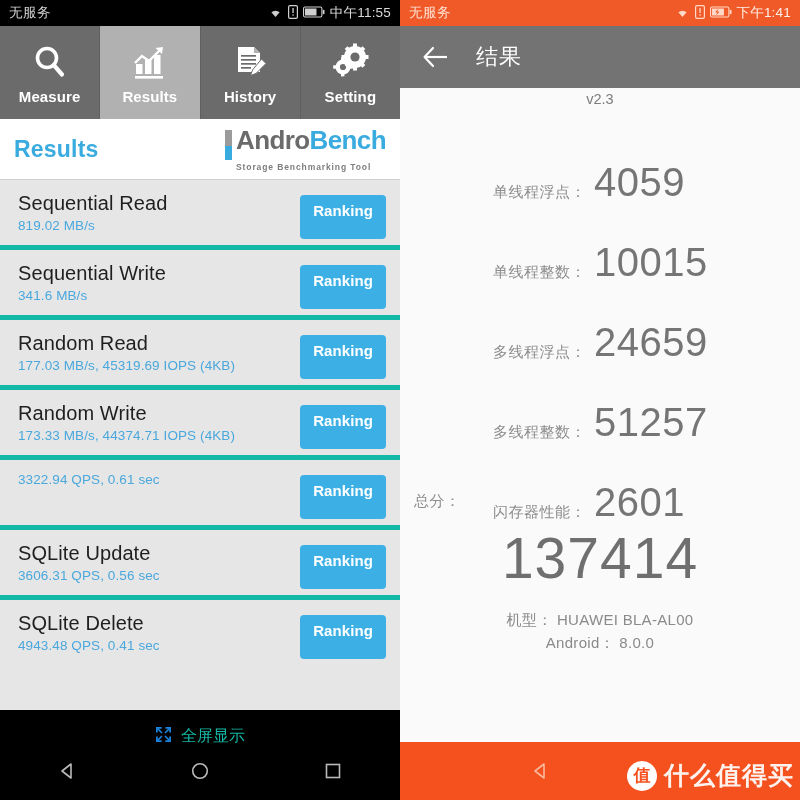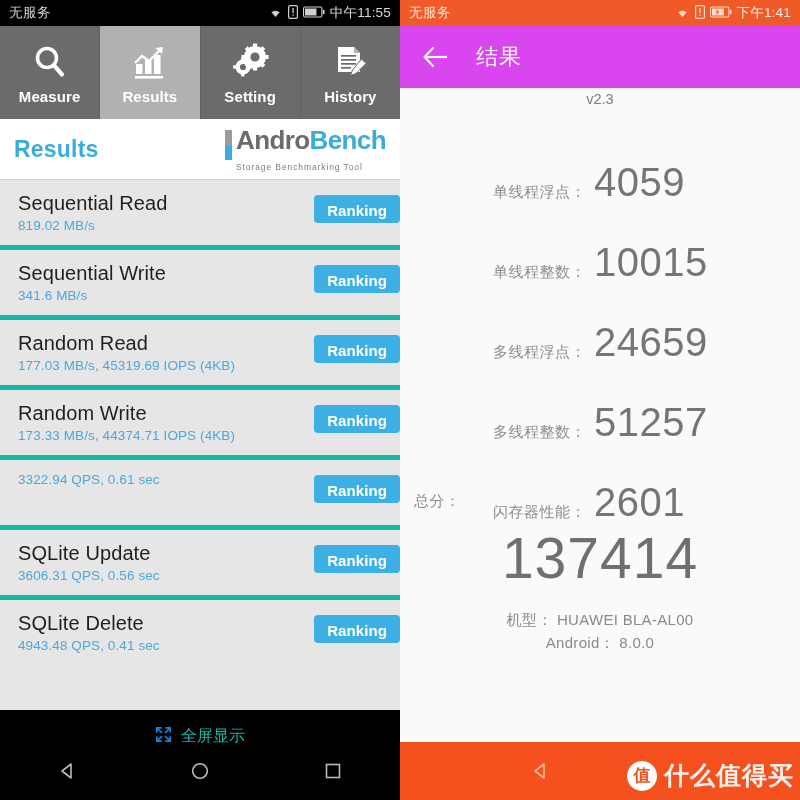--- a/index.html
+++ b/index.html
@@ -55,38 +55,38 @@
   .app-header-title {
     color: #3aabde; font-size: 23px; font-weight: bold; letter-spacing: .2px;
   }
   .brand { margin-left: auto; display: flex; align-items: flex-start; }
   .brand-bar { width: 7px; height: 30px; margin-right: 4px; margin-top: 3px;
                background: linear-gradient(to bottom, #9b9b9b 0 52%, #3aabde 52% 100%); }
   .brand-text { line-height: 1; }
   .brand-main { font-size: 26px; font-weight: bold; letter-spacing: -.6px; }
   .brand-main .andro { color: #6b6b6b; }
   .brand-main .bench { color: #3aabde; }
-  .brand-sub { font-size: 8.5px; color: #7d7d7d; letter-spacing: .9px; margin-top: 10px; }
+  .brand-sub { font-size: 8.5px; color: #7d7d7d; letter-spacing: .9px; margin-top: 10px; font-weight: bold; }
 
   .result-list { position: absolute; top: 180px; left: 0; width: 400px; }
   .result-row {
     position: relative; height: 70px; box-sizing: border-box;
     border-bottom: 5px solid #14b8a6;
     padding: 10px 0 0 18px;
     background: #e6e6e6;
   }
   .result-row:last-child { border-bottom: none; }
   .rr-title { font-size: 20px; color: #1f1f1f; line-height: 26px; letter-spacing: .1px; }
   .rr-sub { font-size: 13.5px; color: #4aa8dd; line-height: 19px; letter-spacing: .1px; }
   .rank-btn {
-    position: absolute; right: 0; top: 15px;
+    position: absolute; right: 14px; top: 15px;
     background: #3cb0e5; color: #ffffff;
     font-size: 15px; font-weight: bold;
     border: none; border-radius: 4px;
-    padding: 7px 13px 4px 13px;
+    padding: 7px 13px 20px 13px;
     cursor: pointer;
     letter-spacing: .1px;
   }
 
   .left-bottom {
     position: absolute; left: 0; bottom: 0; width: 400px; height: 90px;
     background: #000000;
   }
   .fullscreen-hint {
     position: absolute; top: 16px; left: 0; width: 400px;
@@ -107,21 +107,21 @@
     background: #f05a28;
     display: flex; align-items: center;
     box-sizing: border-box; padding: 0 9px;
     color: #ffe3d6; font-size: 13px;
   }
   .statusbar-right .sb-carrier { color: #ffe3d6; }
   .statusbar-right .sb-time { color: #fff0e8; }
 
   .ab-bar {
     position: absolute; top: 26px; left: 0; width: 400px; height: 62px;
-    background: #d946ef;
+    background: #737373;
     display: flex; align-items: center; box-sizing: border-box; padding: 0 0 0 18px;
   }
   .back-btn { width: 36px; height: 36px; display: flex; align-items: center; justify-content: center; cursor: pointer; }
   .ab-title { color: #ffffff; font-size: 22px; margin-left: 22px; letter-spacing: 1px; }
 
   .version-line {
     position: absolute; top: 91px; left: 0; width: 400px;
     text-align: center; color: #7c7c7c; font-size: 14.5px;
   }
 
@@ -224,20 +224,35 @@
           <svg width="40" height="40" viewBox="0 0 40 40">
             <rect x="6" y="22" width="6.5" height="10" fill="#ffffff"></rect>
             <rect x="15" y="17" width="6.5" height="15" fill="#ffffff"></rect>
             <rect x="24" y="13" width="6.5" height="19" fill="#ffffff"></rect>
             <rect x="5" y="34" width="28" height="2.6" fill="#ffffff"></rect>
             <path d="M5 21 L12 14 L19 19 L31 7" fill="none" stroke="#ffffff" stroke-width="2.4"></path>
             <path d="M25.5 6 L33 5 L32 12 Z" fill="#ffffff"></path>
           </svg>
         </span>
         <span class="tab-label">Results</span>
+      </div>
+
+      <div class="tab">
+        <span class="tab-ico">
+          <svg width="40" height="40" viewBox="0 0 40 40">
+            <path d="M8 5 H24 L30 11 V30 H8 Z" fill="#ffffff"></path>
+            <path d="M24 5 L30 11 H24 Z" fill="#b1b1b1"></path>
+            <rect x="11" y="13" width="15" height="1.7" fill="#6b6b6b"></rect>
+            <rect x="11" y="17" width="15" height="1.7" fill="#6b6b6b"></rect>
+            <rect x="11" y="21" width="15" height="1.7" fill="#6b6b6b"></rect>
+            <rect x="11" y="25" width="10" height="1.7" fill="#6b6b6b"></rect>
+            <path d="M31.5 17 L36 21.5 L26 31.5 L20.5 33.5 L22.5 28 Z" fill="#ffffff" stroke="#6b6b6b" stroke-width="1"></path>
+          </svg>
+        </span>
+        <span class="tab-label">History</span>
       </div>
 
       <div class="tab">
         <span class="tab-ico">
           <svg width="40" height="40" viewBox="0 0 40 40">
             <g fill="#ffffff">
               <circle cx="25" cy="15" r="11"></circle>
               <circle cx="13" cy="25" r="7.5"></circle>
             </g>
             <circle cx="25" cy="15" r="4.6" fill="#6b6b6b"></circle>
@@ -253,35 +268,20 @@
               <rect x="30.5" y="21" width="4" height="4" transform="rotate(-45 32.5 23)"></rect>
               <rect x="11" y="15.5" width="3.4" height="3.4"></rect>
                 <rect x="11" y="31" width="3.4" height="3.4"></rect>
               <rect x="3.2" y="23.3" width="3.4" height="3.4"></rect>
                 <rect x="19.4" y="23.3" width="3.4" height="3.4"></rect>
             </g>
           </svg>
         </span>
         <span class="tab-label">Setting</span>
       </div>
-
-      <div class="tab">
-        <span class="tab-ico">
-          <svg width="40" height="40" viewBox="0 0 40 40">
-            <path d="M8 5 H24 L30 11 V30 H8 Z" fill="#ffffff"></path>
-            <path d="M24 5 L30 11 H24 Z" fill="#b1b1b1"></path>
-            <rect x="11" y="13" width="15" height="1.7" fill="#6b6b6b"></rect>
-            <rect x="11" y="17" width="15" height="1.7" fill="#6b6b6b"></rect>
-            <rect x="11" y="21" width="15" height="1.7" fill="#6b6b6b"></rect>
-            <rect x="11" y="25" width="10" height="1.7" fill="#6b6b6b"></rect>
-            <path d="M31.5 17 L36 21.5 L26 31.5 L20.5 33.5 L22.5 28 Z" fill="#ffffff" stroke="#6b6b6b" stroke-width="1"></path>
-          </svg>
-        </span>
-        <span class="tab-label">History</span>
-      </div>
     </div>
 
     <div class="app-header">
       <span class="app-header-title">Results</span>
       <span class="brand">
         <span class="brand-bar"></span>
         <span class="brand-text">
           <div class="brand-main">
             <span class="andro">Andro</span><span class="bench">Bench</span>
           </div>

